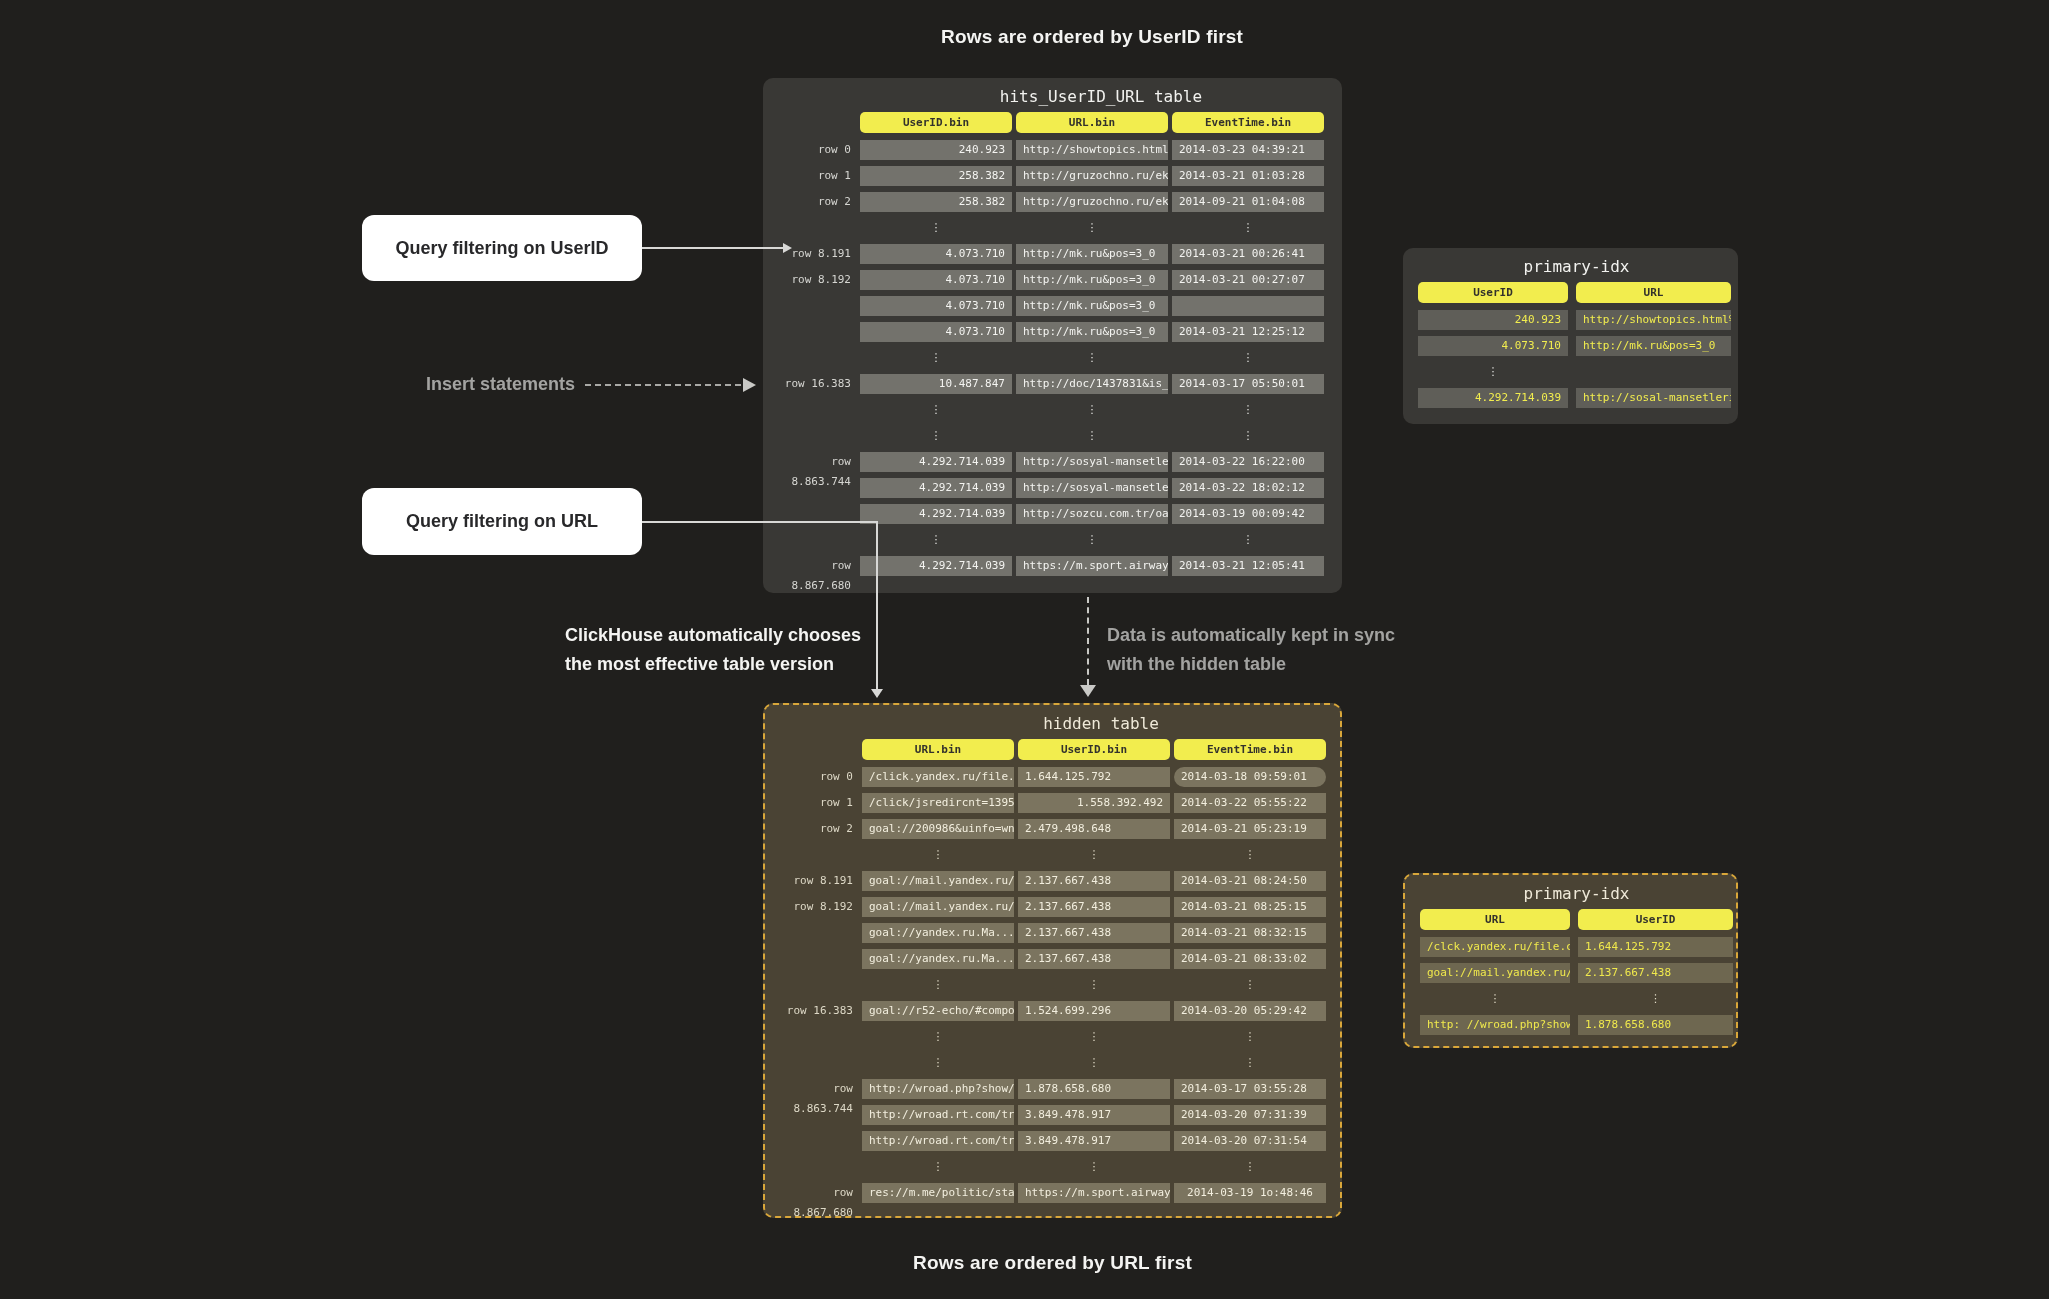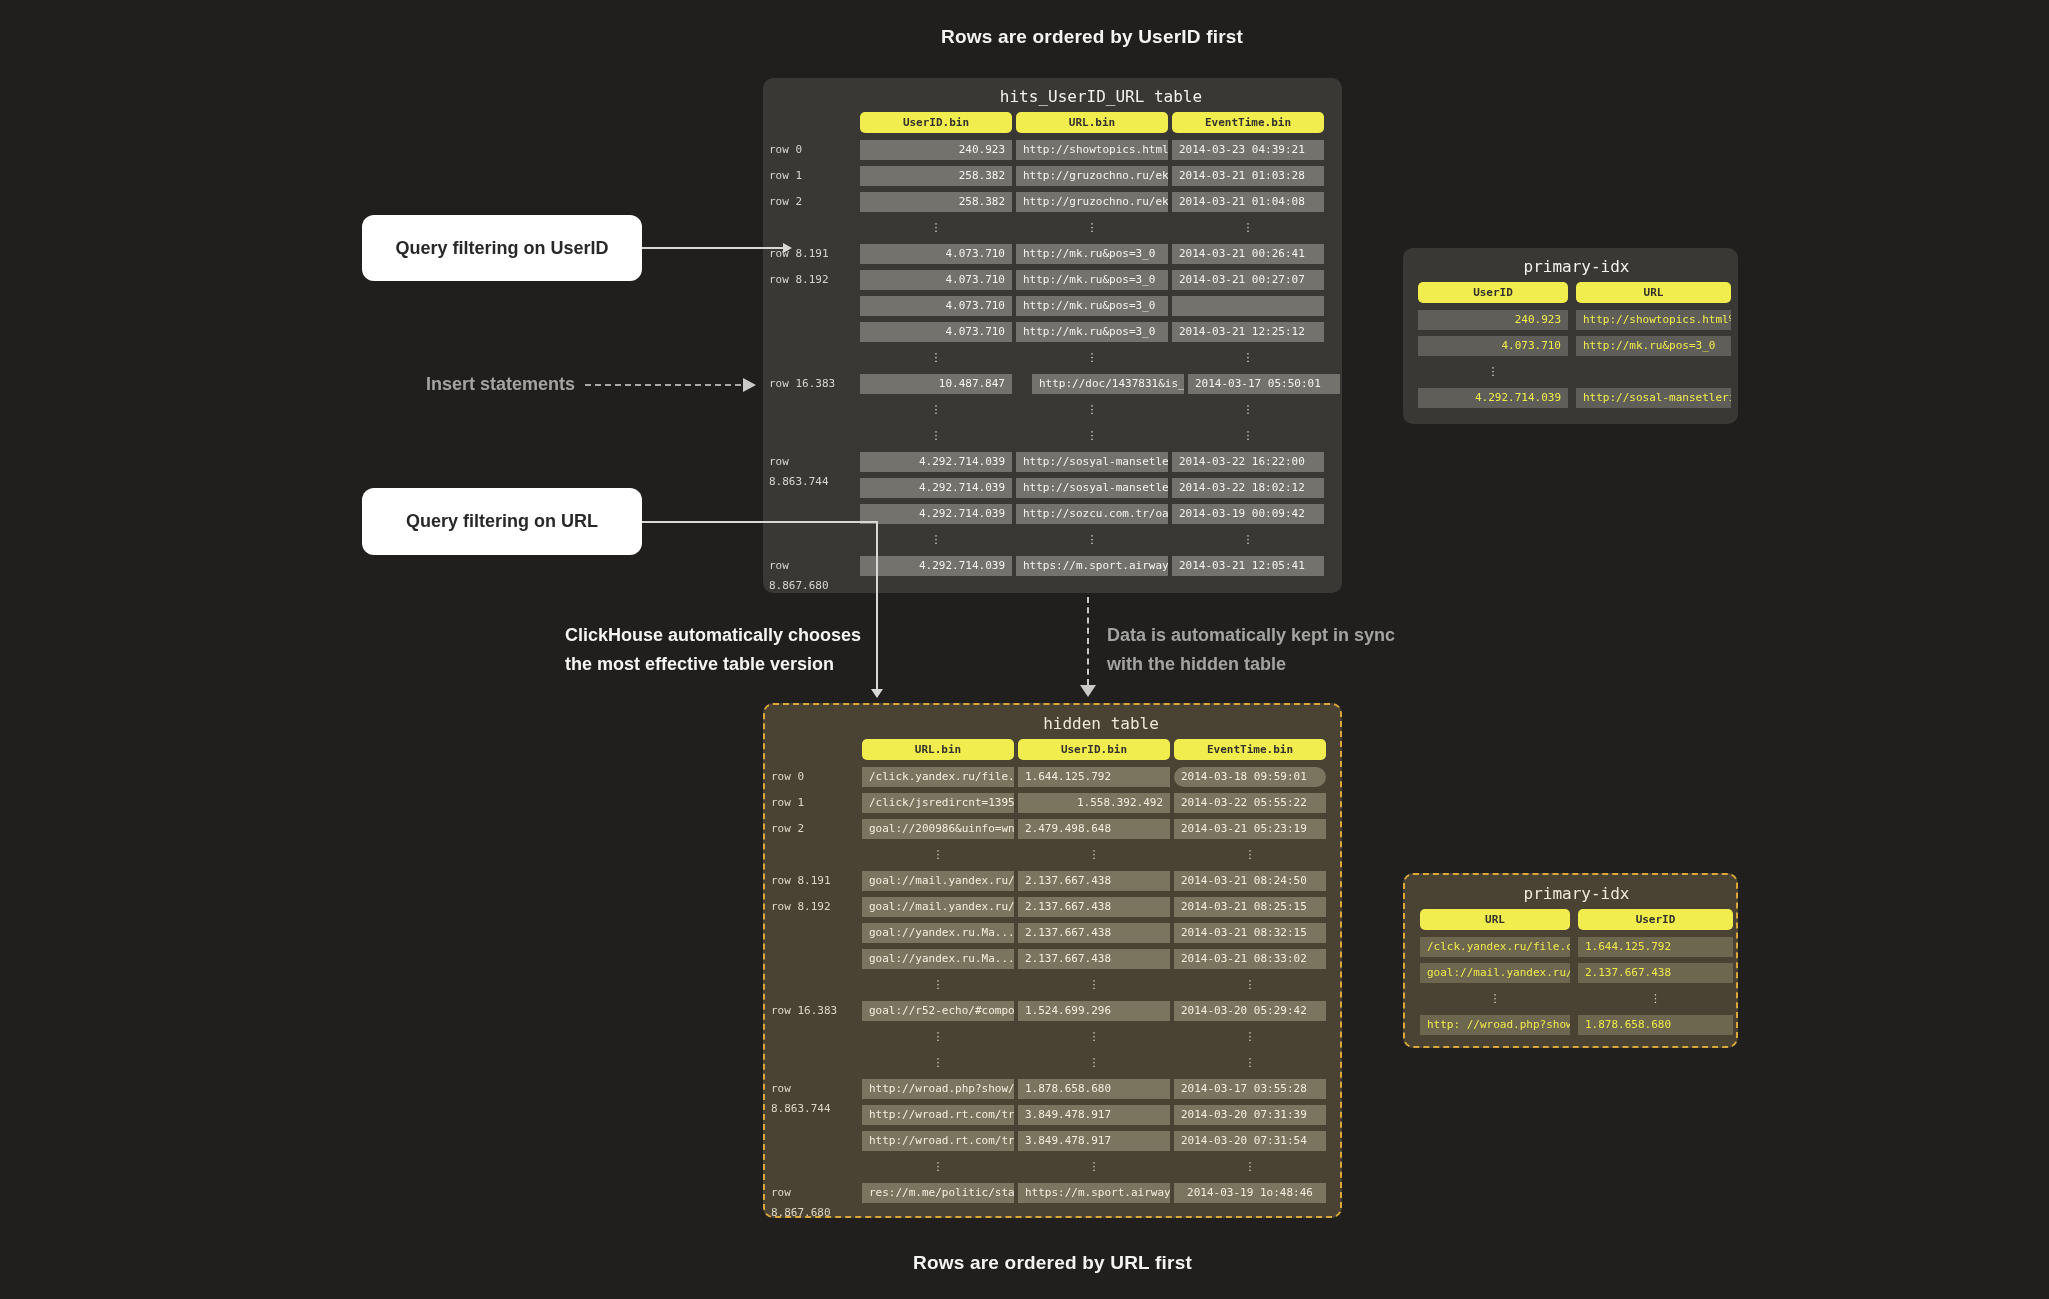--- a/index.html
+++ b/index.html
@@ -13,21 +13,21 @@
   .white{color:#f4f4f2;}
   .panel{position:absolute;border-radius:10px;box-sizing:border-box;padding:10px 0 0 6px;z-index:1;}
   .panel.dark{background:#393835;}
   .panel.olive{background:#4a4334;border:2px dashed #d9a73a;}
   .tbl-title{font-family:"DejaVu Sans Mono",monospace;font-size:16px;height:24px;line-height:18px;text-align:center;}
   .dark .tbl-title{color:#f2f2ef;}
   .olive .tbl-title{color:#efe9d8;}
   .trow{display:flex;margin-bottom:6px;height:20px;}
   .trow.hdr{height:21px;margin-bottom:7px;}
   .gutter{width:91px;flex:0 0 91px;font-family:"DejaVu Sans Mono",monospace;font-size:11px;line-height:20px;
-          text-align:left;padding-right:9px;box-sizing:border-box;}
+          text-align:right;padding-right:9px;box-sizing:border-box;}
   .dark .gutter{color:#d6d6d2;}
   .olive .gutter{color:#ddd8c6;}
   .hcell{background:#f2ed4e;border-radius:5px;margin-right:4px;text-align:center;
          font-family:"DejaVu Sans Mono",monospace;font-size:11px;font-weight:bold;line-height:21px;color:#33322c;}
   .cell{margin-right:4px;font-family:"DejaVu Sans Mono",monospace;font-size:11px;line-height:20px;
         padding:0 7px;box-sizing:border-box;white-space:nowrap;overflow:hidden;}
   .dark .cell{background:#73726c;color:#f4f4f1;}
   .olive .cell{background:#7b745f;color:#f3efdf;}
   .idx.dark .cell{background:#5f5e58;color:#f2ed4e;}
   .idx.olive .cell{background:#6e6750;color:#f0e94c;}
@@ -103,21 +103,21 @@
       <div class="trow">
         <div class="gutter" style="flex: 0 0 91px; width: 91px;">row 1</div>
         <div class="cell al-r" style="flex: 0 0 152px; margin-right: 4px;">258.382</div>
         <div class="cell al-l" style="flex: 0 0 152px; margin-right: 4px;">http://gruzochno.ru/ekat...</div>
         <div class="cell al-l" style="flex: 0 0 152px; margin-right: 4px;">2014-03-21 01:03:28</div>
       </div>
       <div class="trow">
         <div class="gutter" style="flex: 0 0 91px; width: 91px;">row 2</div>
         <div class="cell al-r" style="flex: 0 0 152px; margin-right: 4px;">258.382</div>
         <div class="cell al-l" style="flex: 0 0 152px; margin-right: 4px;">http://gruzochno.ru/ekat...</div>
-        <div class="cell al-l" style="flex: 0 0 152px; margin-right: 4px;">2014-03-21 01:04:08</div>
+        <div class="cell al-l" style="flex: 0 0 152px; margin-right: 4px;">2014-09-21 01:04:08</div>
       </div>
       <div class="trow">
         <div class="gutter" style="flex: 0 0 91px; width: 91px;"></div>
         <div class="dotslot" style="flex: 0 0 152px; margin-right: 4px;">⋮</div>
         <div class="dotslot" style="flex: 0 0 152px; margin-right: 4px;">⋮</div>
         <div class="dotslot" style="flex: 0 0 152px; margin-right: 4px;">⋮</div>
       </div>
       <div class="trow">
         <div class="gutter" style="flex: 0 0 91px; width: 91px;">row 8.191</div>
         <div class="cell al-r" style="flex: 0 0 152px; margin-right: 4px;">4.073.710</div>
@@ -143,21 +143,21 @@
         <div class="cell al-l" style="flex: 0 0 152px; margin-right: 4px;">2014-03-21 12:25:12</div>
       </div>
       <div class="trow">
         <div class="gutter" style="flex: 0 0 91px; width: 91px;"></div>
         <div class="dotslot" style="flex: 0 0 152px; margin-right: 4px;">⋮</div>
         <div class="dotslot" style="flex: 0 0 152px; margin-right: 4px;">⋮</div>
         <div class="dotslot" style="flex: 0 0 152px; margin-right: 4px;">⋮</div>
       </div>
       <div class="trow">
         <div class="gutter" style="flex: 0 0 91px; width: 91px;">row 16.383</div>
-        <div class="cell al-r" style="flex: 0 0 152px; margin-right: 20px;">10.487.847</div>
+        <div class="cell al-r" style="flex: 0 0 152px; margin-right: 4px;">10.487.847</div>
         <div class="cell al-l" style="flex: 0 0 152px; margin-right: 4px;">http://doc/1437831&amp;is_mo...</div>
         <div class="cell al-l" style="flex: 0 0 152px; margin-right: 4px;">2014-03-17 05:50:01</div>
       </div>
       <div class="trow">
         <div class="gutter" style="flex: 0 0 91px; width: 91px;"></div>
         <div class="dotslot" style="flex: 0 0 152px; margin-right: 4px;">⋮</div>
         <div class="dotslot" style="flex: 0 0 152px; margin-right: 4px;">⋮</div>
         <div class="dotslot" style="flex: 0 0 152px; margin-right: 4px;">⋮</div>
       </div>
       <div class="trow">

